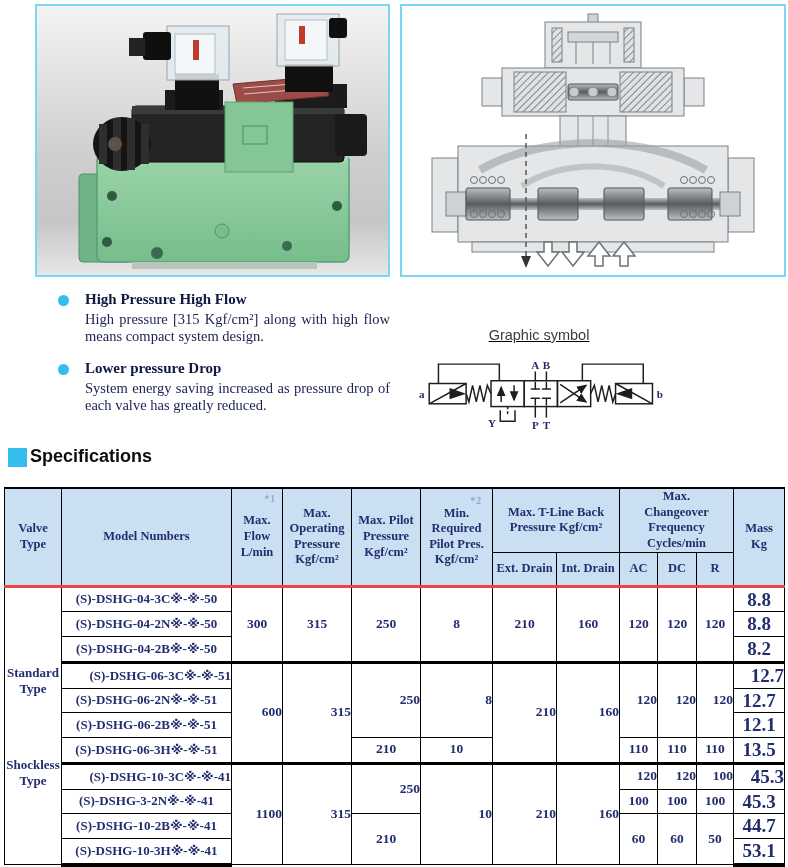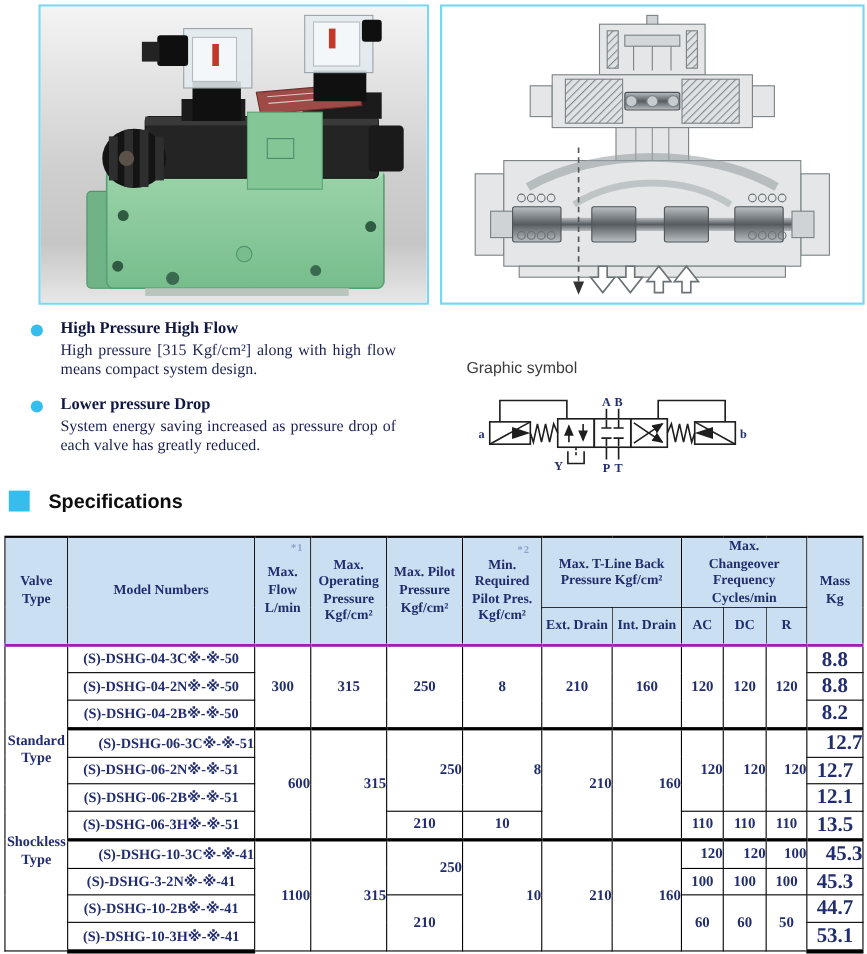--- a/index.html
+++ b/index.html
@@ -4,48 +4,48 @@
 <style>
   html,body{margin:0;padding:0;background:#fff;}
   body{width:788px;height:867px;position:relative;overflow:hidden;
        font-family:"Liberation Serif","DejaVu Serif",serif;}
   .frame{position:absolute;border:2px solid #79d7f1;box-sizing:border-box;background:#fff;}
   #photo-frame{left:35px;top:4px;width:355px;height:273px;}
   #diagram-frame{left:400px;top:4px;width:386px;height:273px;}
   .frame svg{display:block;width:100%;height:100%;}
 
   
-  .features{position:absolute;left:28px;top:291px;width:336px;}
+  .features{position:absolute;left:58px;top:291px;width:336px;}
   .feature{position:relative;padding-left:27px;margin-bottom:15px;}
   .dot{position:absolute;left:0;top:4px;width:11px;height:11px;border-radius:50%;background:#35bdee;}
   .f-title{font-weight:bold;font-size:15px;color:#101743;}
   .f-body{font-size:14.5px;color:#1a2150;line-height:1.18;text-align:justify;width:305px;margin-top:3px;}
 
   
-  .symbol-area{position:absolute;left:424px;top:327px;width:262px;text-align:left;}
+  .symbol-area{position:absolute;left:408px;top:327px;width:262px;text-align:center;text-decoration:underline;}
   .symbol-title{font-family:"Liberation Sans","DejaVu Sans",sans-serif;font-size:14.5px;color:#3c3c3c;}
   .symbol-area svg{margin-top:10px;width:262px;height:85px;}
 
   
-  .spec-heading{position:absolute;left:8px;top:446px;display:flex;align-items:flex-start;gap:17px;}
+  .spec-heading{position:absolute;left:8px;top:446px;display:flex;align-items:flex-end;gap:3px;}
   .spec-square{width:19px;height:19px;background:#35bdee;}
   .spec-text{font-family:"Liberation Sans","DejaVu Sans",sans-serif;font-weight:bold;font-size:18px;color:#0d0d0d;}
 
   
   table.spec{position:absolute;left:4px;top:487px;border-collapse:collapse;table-layout:fixed;
              width:780px;color:#222d6e;}
   .spec th,.spec td{border:1px solid #000;padding:0;text-align:center;vertical-align:middle;line-height:1.25;}
   .spec thead th{background:#cbdff3;font-size:12.5px;font-weight:bold;white-space:pre-line;position:relative;}
   .spec tr.h1{height:64px;} .spec tr.h2{height:34px;}
   .spec tbody tr{height:24px;}
   .spec tbody td{font-size:13.5px;font-weight:bold;font-family:"Liberation Serif","DejaVu Sans",serif;}
   .spec td.model{font-size:13px;}
   .spec td.mass{font-size:19px;}
   .spec thead tr.h1 th{border-top:2px solid #000;}
-  .spec tbody tr.first td{border-top:3px solid #a21caf;}
+  .spec tbody tr.first td{border-top:3px solid #ef4444;}
   .spec tbody tr.grp td{border-top:3px solid #000;text-align:right;}
   .spec tbody tr.last td{border-bottom:4px solid #000;}
   .spec td.vt{position:relative;}
   .vt-label{position:absolute;left:0;width:100%;transform:translateY(-50%);
             white-space:pre-line;font-size:13px;font-weight:bold;line-height:1.3;}
   .hdr-note{position:absolute;font-size:9.5px;color:#8fa3cf;font-weight:bold;letter-spacing:1px;}
   .n1{top:5px;right:6px;} .n2{top:7px;right:10px;}
 </style>
 </head>
 <body>

